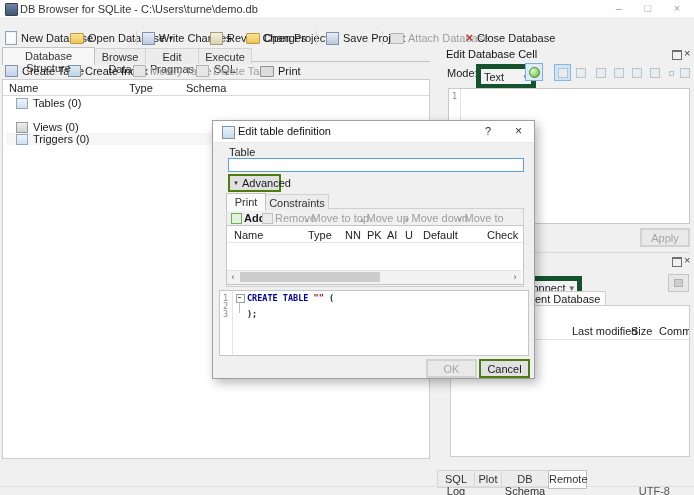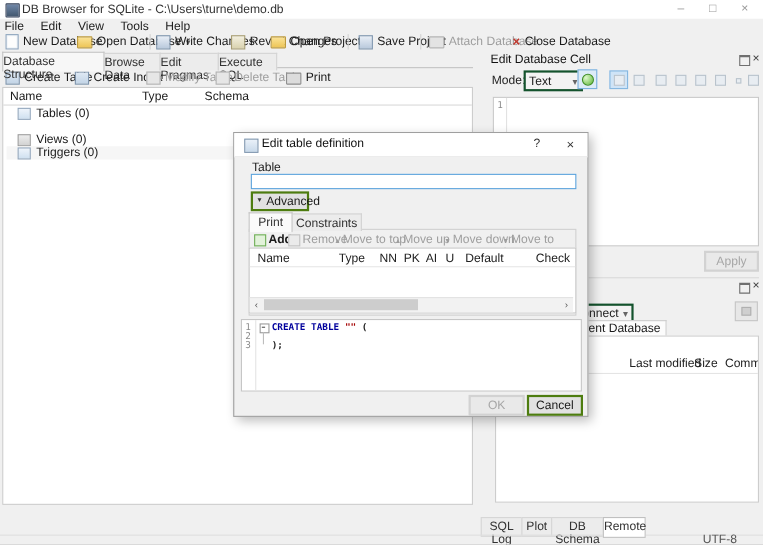--- a/index.html
+++ b/index.html
@@ -15,28 +15,28 @@
   .dis{color:#9e9e9e}
   .icon-page{width:10px;height:12px;background:#fdfdfd;border:1px solid #8da4bc;box-shadow:inset 0 0 0 1px #eef3f8}
   .icon-folder{width:12px;height:9px;background:linear-gradient(#fbe396,#edc557);border:1px solid #bd9a3c;border-radius:1px}
   .icon-folder.gray{background:#e3e3e3;border-color:#b5b5b5}
   .icon-save{width:11px;height:11px;background:linear-gradient(#e8eef6,#b9c9dc);border:1px solid #7d94ad}
   .icon-grid{width:11px;height:10px;border:1px solid #7d94ad;background:
       linear-gradient(#dfe9f4,#c2d4e6)}
   .icon-grid.gray{border-color:#b3b3b3;background:#e6e6e6}
   .icon-print{width:12px;height:9px;background:#dcdcdc;border:1px solid #8f8f8f;border-radius:1px}
   .redx{color:#c0392f;font-weight:bold;font-size:12px}
-  .tab{position:absolute;top:48px;height:13px;padding-top:2px;text-align:left;background:#ececec;border:1px solid #d4d4d4;border-bottom:none;color:#333}
+  .tab{position:absolute;top:48px;height:13px;padding-top:2px;text-align:center;background:#ececec;border:1px solid #d4d4d4;border-bottom:none;color:#333}
   .tab.active{top:47px;height:15px;background:#f7f7f7;border-color:#c3c3c3;z-index:2}
   .panel-white{background:#ffffff;border:1px solid #cdcdcd}
   .treerow{position:absolute;left:3px;width:424px;height:12px;display:flex;align-items:center}
   .tree-ic{width:10px;height:9px;border:1px solid #93a7bd;background:linear-gradient(#eef4fb,#cfe0f0);margin-right:5px}
   .dock-title{font-size:11px;color:#111}
   .float-ic{display:inline-block;width:8px;height:7px;border:1px solid #6f6f6f;border-top:2px solid #6f6f6f}
-  .combo{background:#f3f3f3;border:2px solid #14532d;display:flex;align-items:center;justify-content:space-between;padding:0 3px;color:#222}
+  .combo{background:#f3f3f3;border:5px solid #14532d;display:flex;align-items:center;justify-content:space-between;padding:0 3px;color:#222}
   .combo .ar{color:#666;font-size:9px}
   .celltool{position:absolute;top:64px;width:15px;height:15px;border:1px solid transparent}
   .celltool .gl{position:absolute;left:3px;top:3px;width:8px;height:8px;border:1px solid #b9c3cc;background:#e8edf2}
   .sphere{width:9px;height:9px;border-radius:50%;background:radial-gradient(circle at 30% 30%,#dff8cd,#5cb733);border:1px solid #3f8d24}
   .btn{background:#e1e1e1;border:2px solid #4d7c0f;display:flex;align-items:center;justify-content:center}
   .btn.disabled{background:#e9e9e9;border-color:#d2d2d2;color:#a6a6a6}
   .dialog{position:absolute;left:212px;top:120px;width:321px;height:257px;background:#f0f0f0;border:1px solid #9f9f9f;box-shadow:3px 4px 10px rgba(0,0,0,.28);z-index:10}
   .dlg-titlebar{position:absolute;left:0;top:0;width:100%;height:21px;background:#ffffff;border-bottom:1px solid #e8e8e8}
   .dlg-ic{position:absolute;left:9px;top:5px;width:11px;height:11px;border:1px solid #7d94ad;background:linear-gradient(#eaf1f9,#c8d9ea)}
   .dtab{position:absolute;height:13px;padding-top:2px;text-align:center;background:#ececec;border:1px solid #d2d2d2;border-bottom:none;color:#333}
@@ -58,27 +58,20 @@
   <div class="titlebar">
     <div class="appicon"></div>
     <span class="abs" style="left:20px;top:3px;color:#333">DB Browser for SQLite - C:\Users\turne\demo.db</span>
     <div class="abs" style="right:4px;top:2px">
       <span class="wbtn">–</span>
       <span class="wbtn">□</span>
       <span class="wbtn">×</span>
     </div>
   </div>
 
-  <div class="abs" style="left:0;top:17px;width:694px;height:13px">
-    <span class="menu-item" style="padding-left:4px">File</span>
-    <span class="menu-item">Edit</span>
-    <span class="menu-item">View</span>
-    <span class="menu-item">Tools</span>
-    <span class="menu-item">Help</span>
-  </div>
 
   <div class="tbtn" style="left:5px">
     <span class="icon-page"></span>
     <span>New Database</span>
   </div>
   <div class="tbtn" style="left:70px">
     <span class="icon-folder"></span>
     <span>Open Database</span>
     <span style="color:#555;font-size:8px">▾</span>
   </div>

